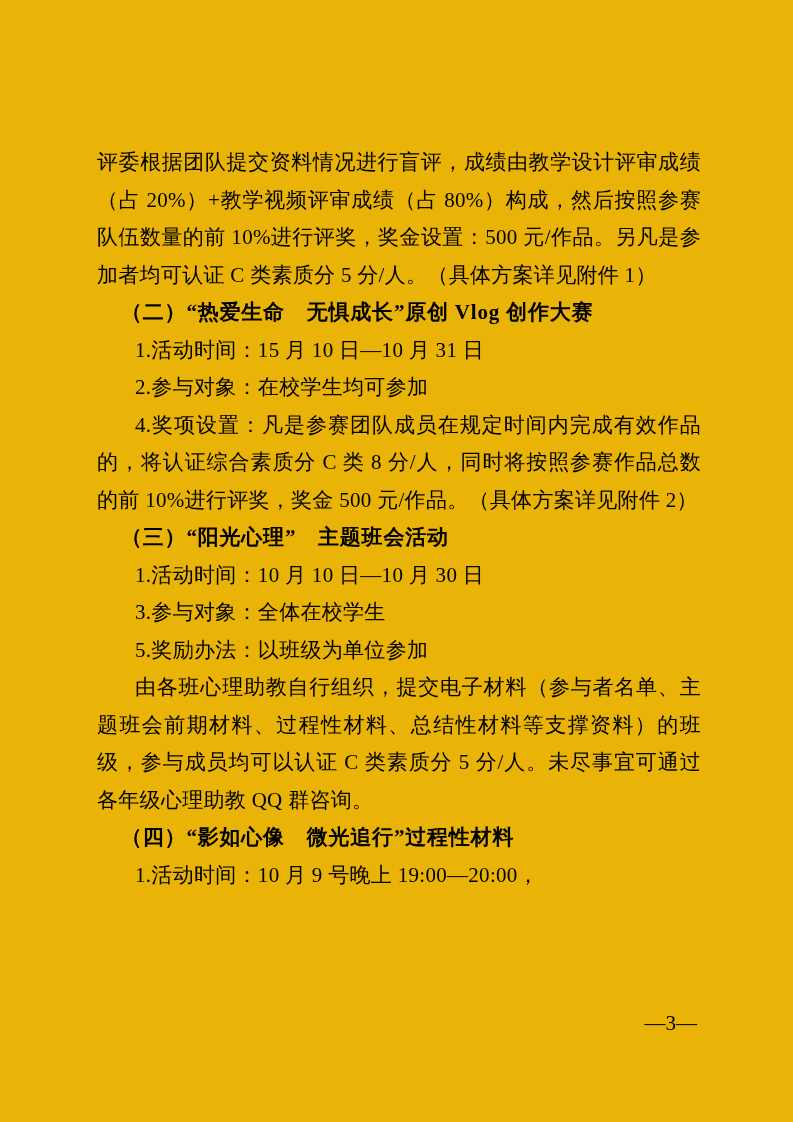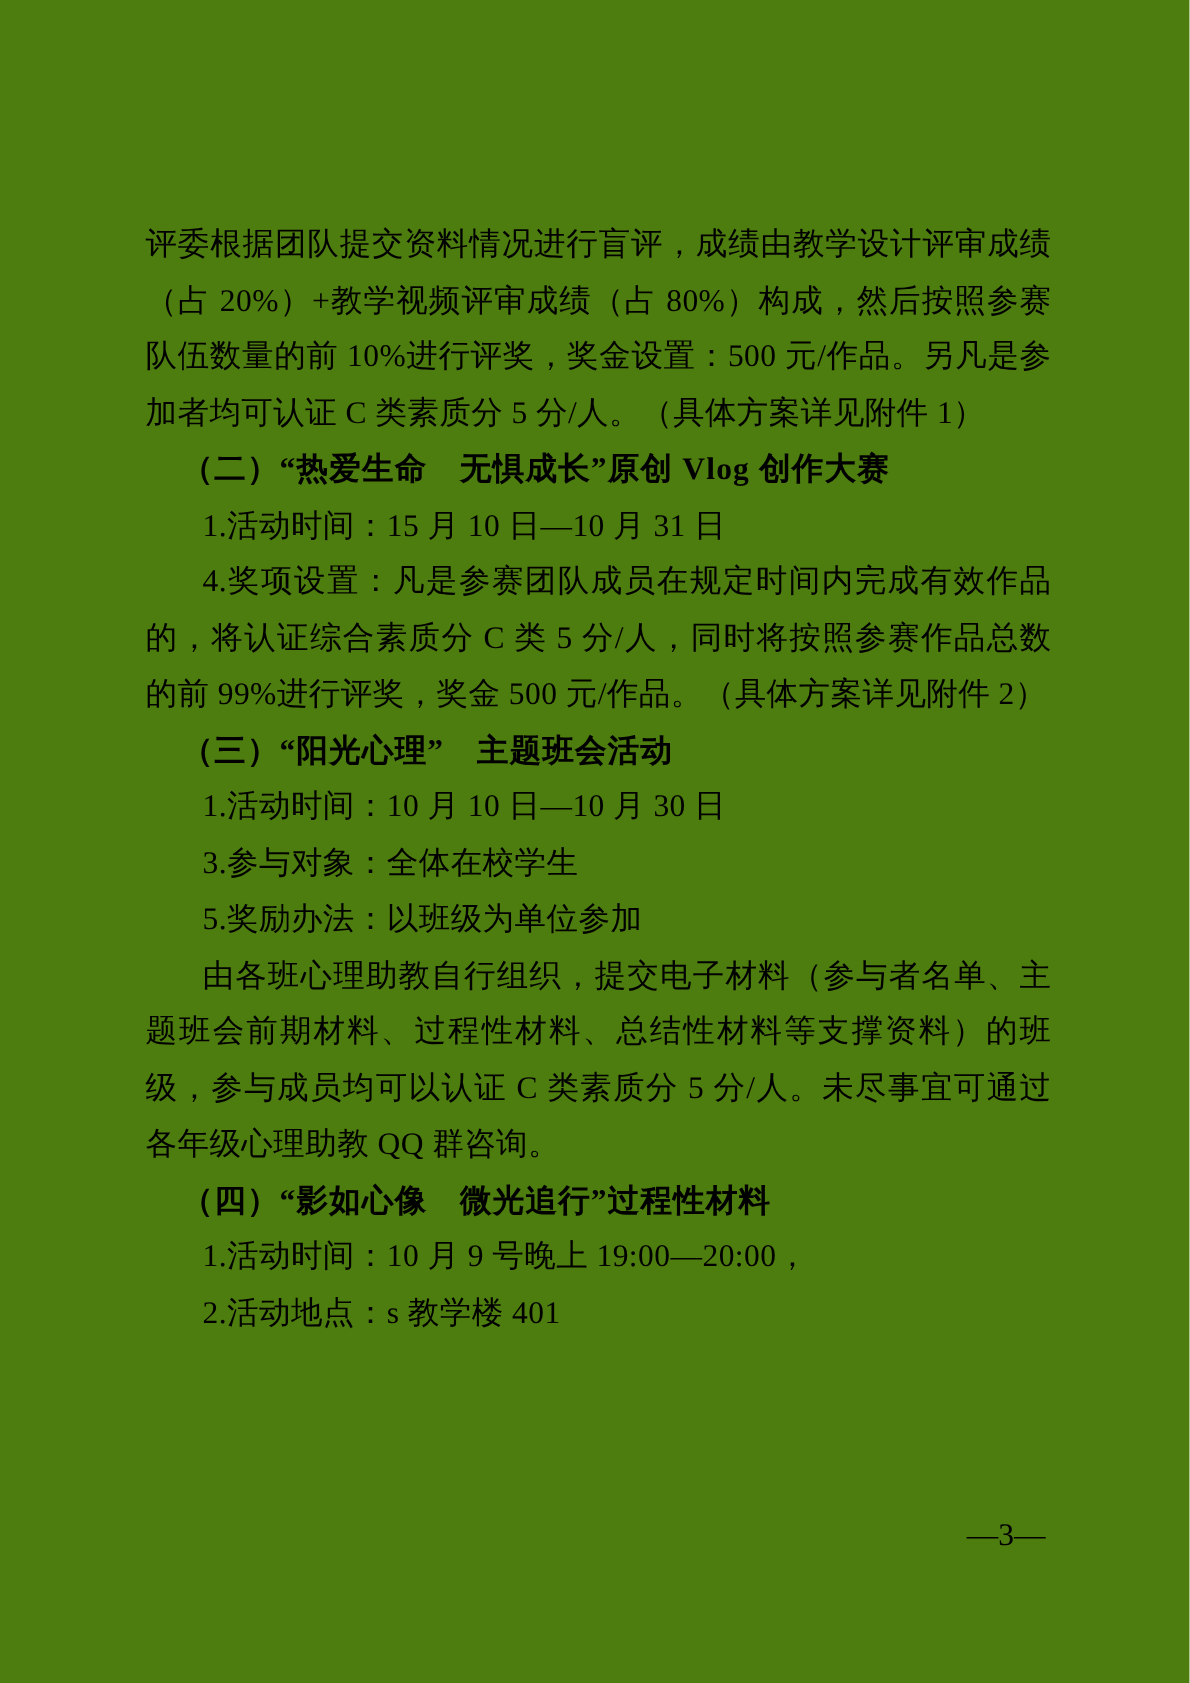--- a/index.html
+++ b/index.html
@@ -4,21 +4,21 @@
 <style>
   html, body {
     margin: 0;
     padding: 0;
     background: #ffffff;
   }
   .page {
     position: relative;
     width: 793px;
     height: 1122px;
-    background: #4d7c0f;
+    background: #eab308;
     color: #000000;
     font-family: "Liberation Serif", "DejaVu Serif", serif;
     overflow: hidden;
     box-sizing: border-box;
   }
   .content {
     position: absolute;
     left: 97px;
     top: 144px;
     width: 604px;
@@ -57,26 +57,26 @@
 </style>
 </head>
 <body>
 
 <div class="page">
 
   <div class="content">
     <p class="noindent">评委根据团队提交资料情况进行盲评，成绩由教学设计评审成绩（占 20%）+教学视频评审成绩（占 80%）构成，然后按照参赛队伍数量的前 10%进行评奖，奖金设置：500 元/作品。另凡是参加者均可认证 C 类素质分 5 分/人。（具体方案详见附件 1）</p>
     <p class="heading">（二）“热爱生命　无惧成长”原创 Vlog 创作大赛</p>
     <p class="item">1.活动时间：15 月 10 日—10 月 31 日</p>
-    <p class="para">4.奖项设置：凡是参赛团队成员在规定时间内完成有效作品的，将认证综合素质分 C 类 5 分/人，同时将按照参赛作品总数的前 99%进行评奖，奖金 500 元/作品。（具体方案详见附件 2）</p>
+    <p class="item">2.参与对象：在校学生均可参加</p>
+    <p class="para">4.奖项设置：凡是参赛团队成员在规定时间内完成有效作品的，将认证综合素质分 C 类 8 分/人，同时将按照参赛作品总数的前 10%进行评奖，奖金 500 元/作品。（具体方案详见附件 2）</p>
     <p class="heading">（三）“阳光心理”　主题班会活动</p>
     <p class="item">1.活动时间：10 月 10 日—10 月 30 日</p>
     <p class="item">3.参与对象：全体在校学生</p>
     <p class="item">5.奖励办法：以班级为单位参加</p>
     <p class="para">由各班心理助教自行组织，提交电子材料（参与者名单、主题班会前期材料、过程性材料、总结性材料等支撑资料）的班级，参与成员均可以认证 C 类素质分 5 分/人。未尽事宜可通过各年级心理助教 QQ 群咨询。</p>
     <p class="heading">（四）“影如心像　微光追行”过程性材料</p>
     <p class="item">1.活动时间：10 月 9 号晚上 19:00—20:00，</p>
-    <p class="item">2.活动地点：s 教学楼 401</p>
   </div>
 
   <div class="page-number">—3—</div>
 
 </div>
 
 </body></html>

